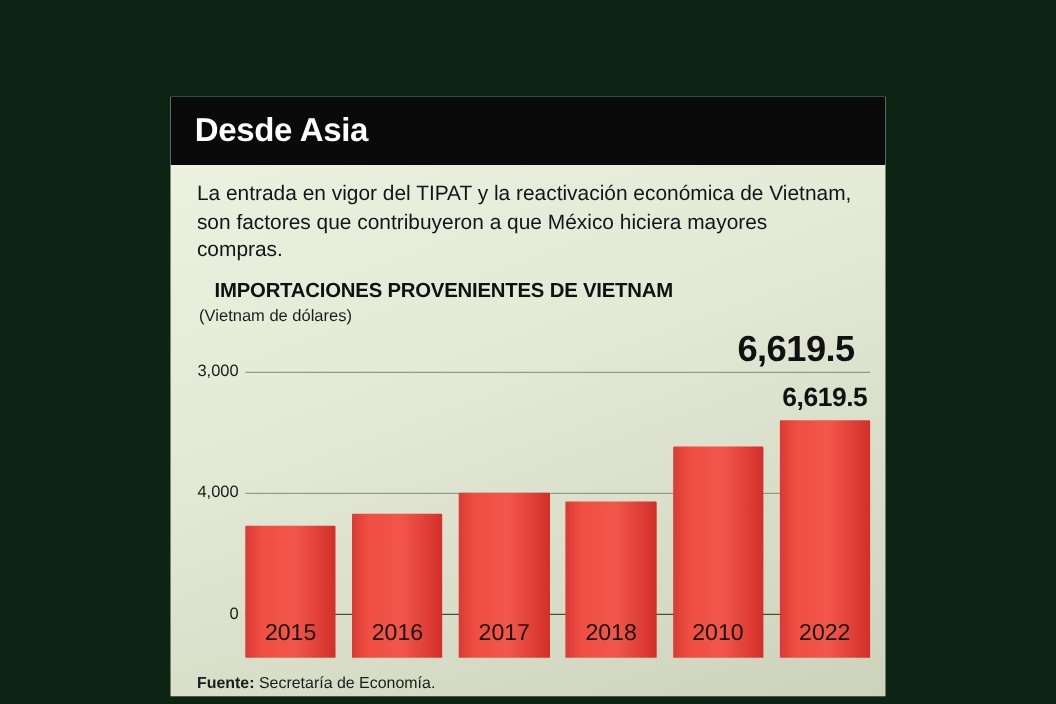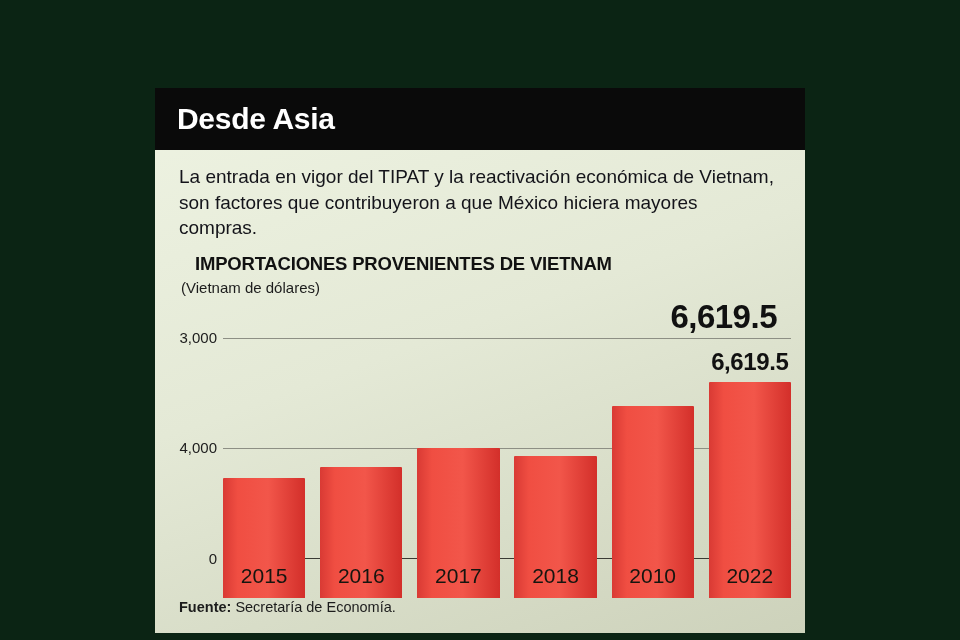--- a/index.html
+++ b/index.html
@@ -142,21 +142,21 @@
   }
   .xtick {
     width: 14.5%;
     text-align: center;
     font-size: 21px;
     color: #15150f;
   }
   .source {
     position: absolute;
     left: 24px;
-    bottom: 18px;
+    bottom: 4px;
     font-size: 14.5px;
     color: #1c1c1c;
   }
   .source b { font-weight: bold; }
   .zero-label {
     position: absolute;
     left: 0;
     width: 62px;
     text-align: right;
     font-size: 15px;

